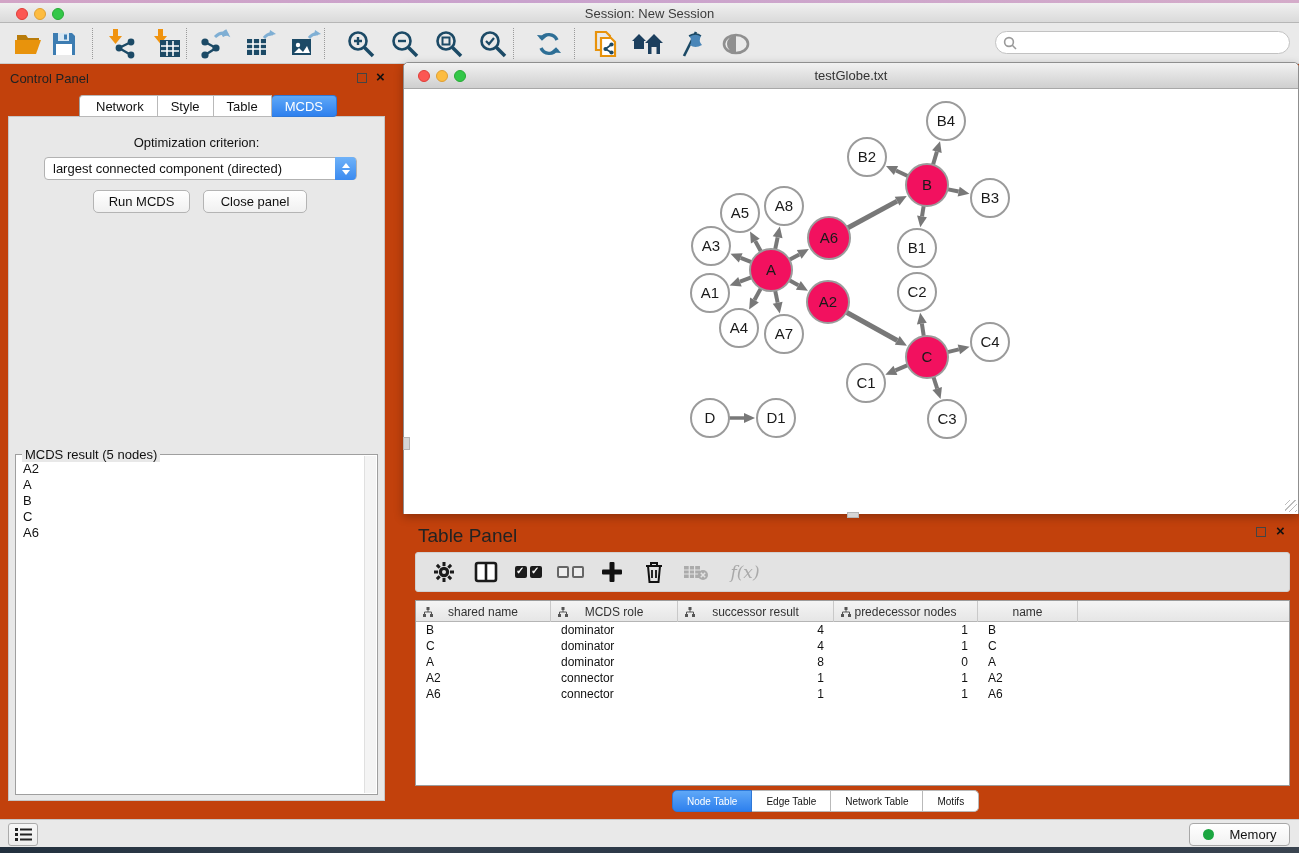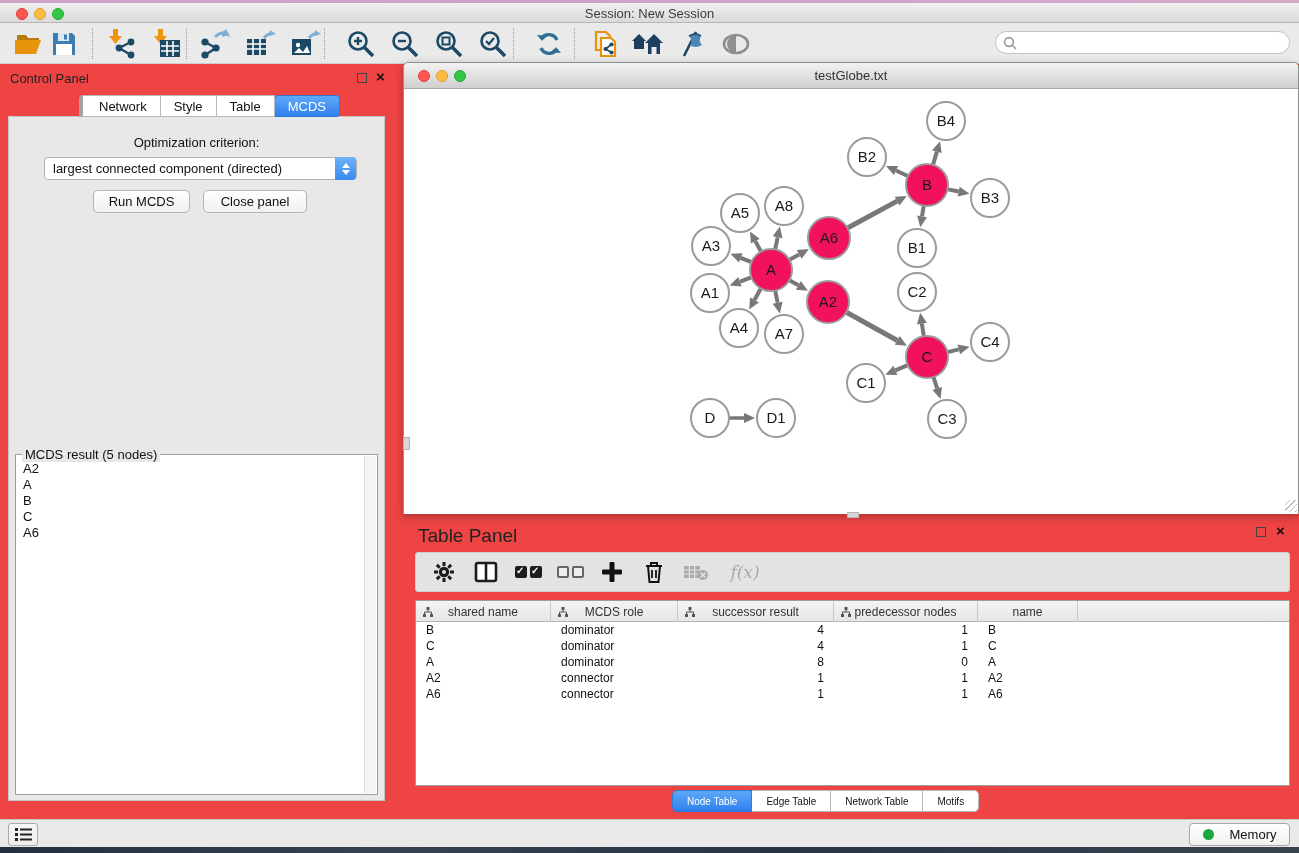--- a/index.html
+++ b/index.html
@@ -1,18 +1,18 @@
 <!DOCTYPE html>
 <html><head>
 <meta charset="utf-8">
 <style>
   * { margin:0; padding:0; box-sizing:border-box; }
   html,body { width:1299px; height:853px; overflow:hidden; }
   body { font-family:"Liberation Sans", sans-serif; background:#e9e9e9; position:relative; }
-  #app { position:absolute; inset:0; width:1299px; height:853px; background:#ef4444; }
+  #app { position:absolute; inset:0; width:1299px; height:853px; background:#c2410c; }
 
   
   .top-strip { position:absolute; left:0; top:0; width:100%; height:3px;
     background:linear-gradient(90deg,#d2a4c6,#c9a2cd 40%,#d4abc9); }
   .titlebar { position:absolute; left:0; top:3px; width:100%; height:20px;
     background:linear-gradient(#f0f0f0,#dadada); border-bottom:1px solid #b6b6b6; }
   .titlebar .title { position:absolute; left:0; right:0; top:3px; text-align:center;
     font-size:13px; color:#3c3c3c; }
   .tl { position:absolute; top:5px; width:12px; height:12px; border-radius:50%; }
   .tl.red { background:#fc5753; border:1px solid #df3e38; }
@@ -30,21 +30,21 @@
 
   
   .cp-title { position:absolute; left:10px; top:71px; font-size:13px; color:#222; }
   .panel-ctrl { position:absolute; font-size:13px; color:#222; line-height:12px; }
   .float-box { display:inline-block; width:10px; height:10px; border:1.5px solid #444; }
   .close-x { font-weight:bold; font-size:15px; color:#111; line-height:10px; }
 
   .cp-tabs { position:absolute; left:79px; top:95px; height:22px; display:flex; z-index:3; }
   .cp-tab { height:22px; padding:0 13px; font-size:13px; line-height:21px; color:#111;
     background:#fff; border:1px solid #b9b9b9; border-left:none; cursor:default; }
-  .cp-tab:first-child { border-left:4px solid #a3a3a3; border-radius:4px 0 0 0;padding-left:16px; }
+  .cp-tab:first-child { border-left:1px solid #a3a3a3; border-radius:4px 0 0 0;padding-left:16px; }
   .cp-tab:last-child { border-radius:0 4px 4px 0; }
   .cp-tab.active { background:linear-gradient(#5fa8f8,#2e80ee); color:#fff; border-color:#2e78d8;
     border-radius:4px 4px 4px 0; }
   .cp-body { position:absolute; left:8px; top:116px; width:377px; height:685px;
     background:#e8e8e8; border:1px solid #c6c6c6; }
   .opt-label { position:absolute; left:0; width:100%; top:18px; text-align:center; font-size:13px; color:#111; }
   .selectbox { position:absolute; left:35px; top:40px; width:313px; height:23px; background:#fff;
     border:1px solid #b2b2b2; border-radius:4px; font-size:13px; color:#111; line-height:21px;
     padding-left:8px; }
   .selectbox .stepper { position:absolute; right:0; top:-1px; width:21px; height:23px;

